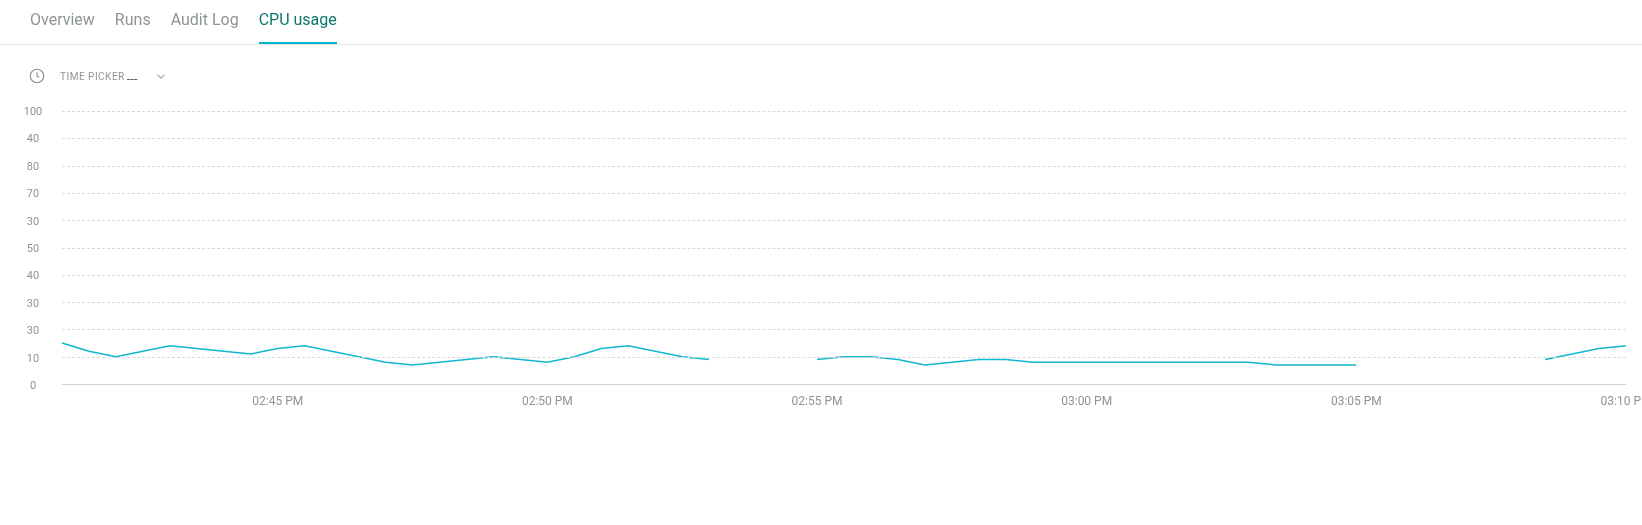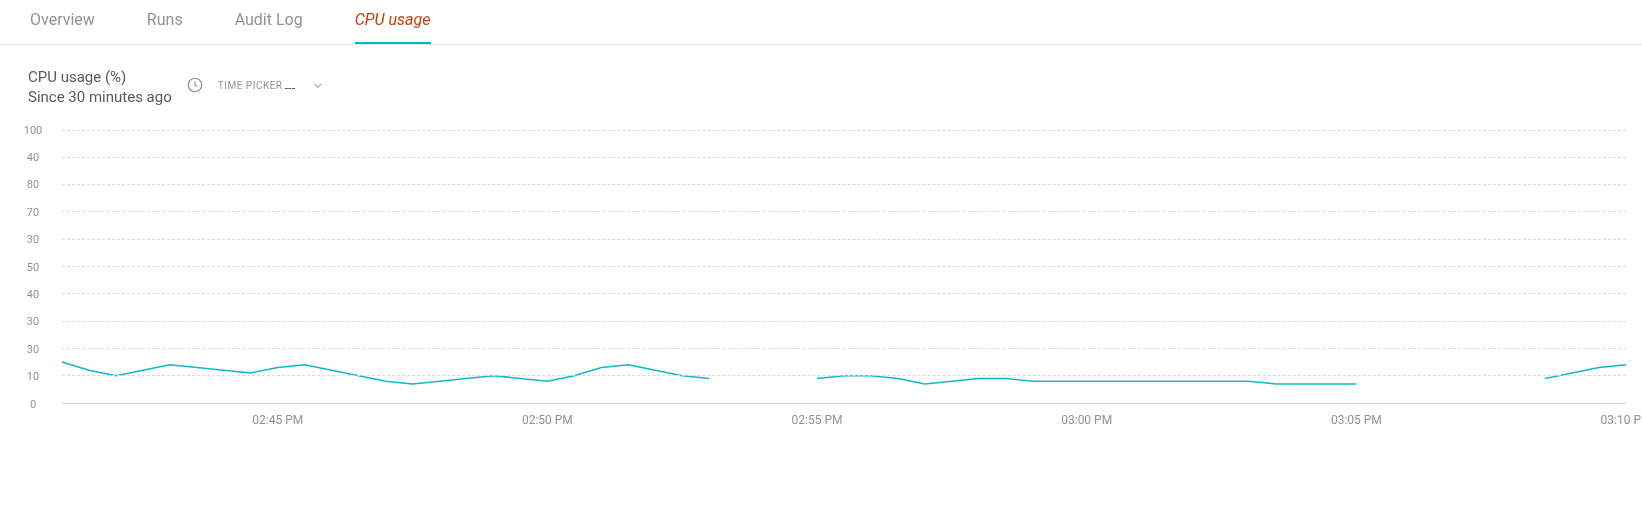--- a/index.html
+++ b/index.html
@@ -7,37 +7,36 @@
     margin: 0;
     padding: 0;
     font-family: -apple-system, BlinkMacSystemFont, "Segoe UI", Roboto, Helvetica, Arial, sans-serif;
     background: #fff;
     color: #2a3f4d;
     width: 1642px;
   }
   
   .tabs {
     display: flex;
-    gap: 52px;
+    gap: 20px;
     padding: 12px 30px 0 30px;
     border-bottom: 1px solid #e6e6e6;
     align-items: flex-end;
   }
   .tab {
     font-size: 16px;
     color: #8e9494;
     padding-bottom: 14px;
     cursor: pointer;
     border-bottom: 2px solid transparent;
     line-height: 1;
   }
   .tab.active {
-    color: #c2410c;
+    color: #0f766e;
     border-bottom-color: #00b4cf;
-    font-style: italic;
   }
   
   .panel-header {
     display: flex;
     align-items: center;
     gap: 14px;
     padding: 22px 30px 8px 28px;
     color: #4a4a4a;
   }
   .title-block { line-height: 1.35; font-size: 15px; color:#5a5a5a; }
@@ -96,24 +95,20 @@
 <body>
 
 <div class="tabs">
   <div class="tab">Overview</div>
   <div class="tab">Runs</div>
   <div class="tab">Audit Log</div>
   <div class="tab active">CPU usage</div>
 </div>
 
 <div class="panel-header">
-  <div class="title-block">
-    <span class="t1">CPU usage (%)</span>
-    <span class="t2">Since 30 minutes ago</span>
-  </div>
   <span>
     <svg class="clock-icon" viewBox="0 0 24 24" fill="none" stroke="currentColor" stroke-width="1.6">
       <circle cx="12" cy="12" r="9"></circle>
       <path d="M12 7v5l3 2"></path>
     </svg>
   </span>
   <div class="picker">
     <span class="picker-label">TIME PICKER</span>
     <span class="picker-value">---</span>
     <span class="chev">

